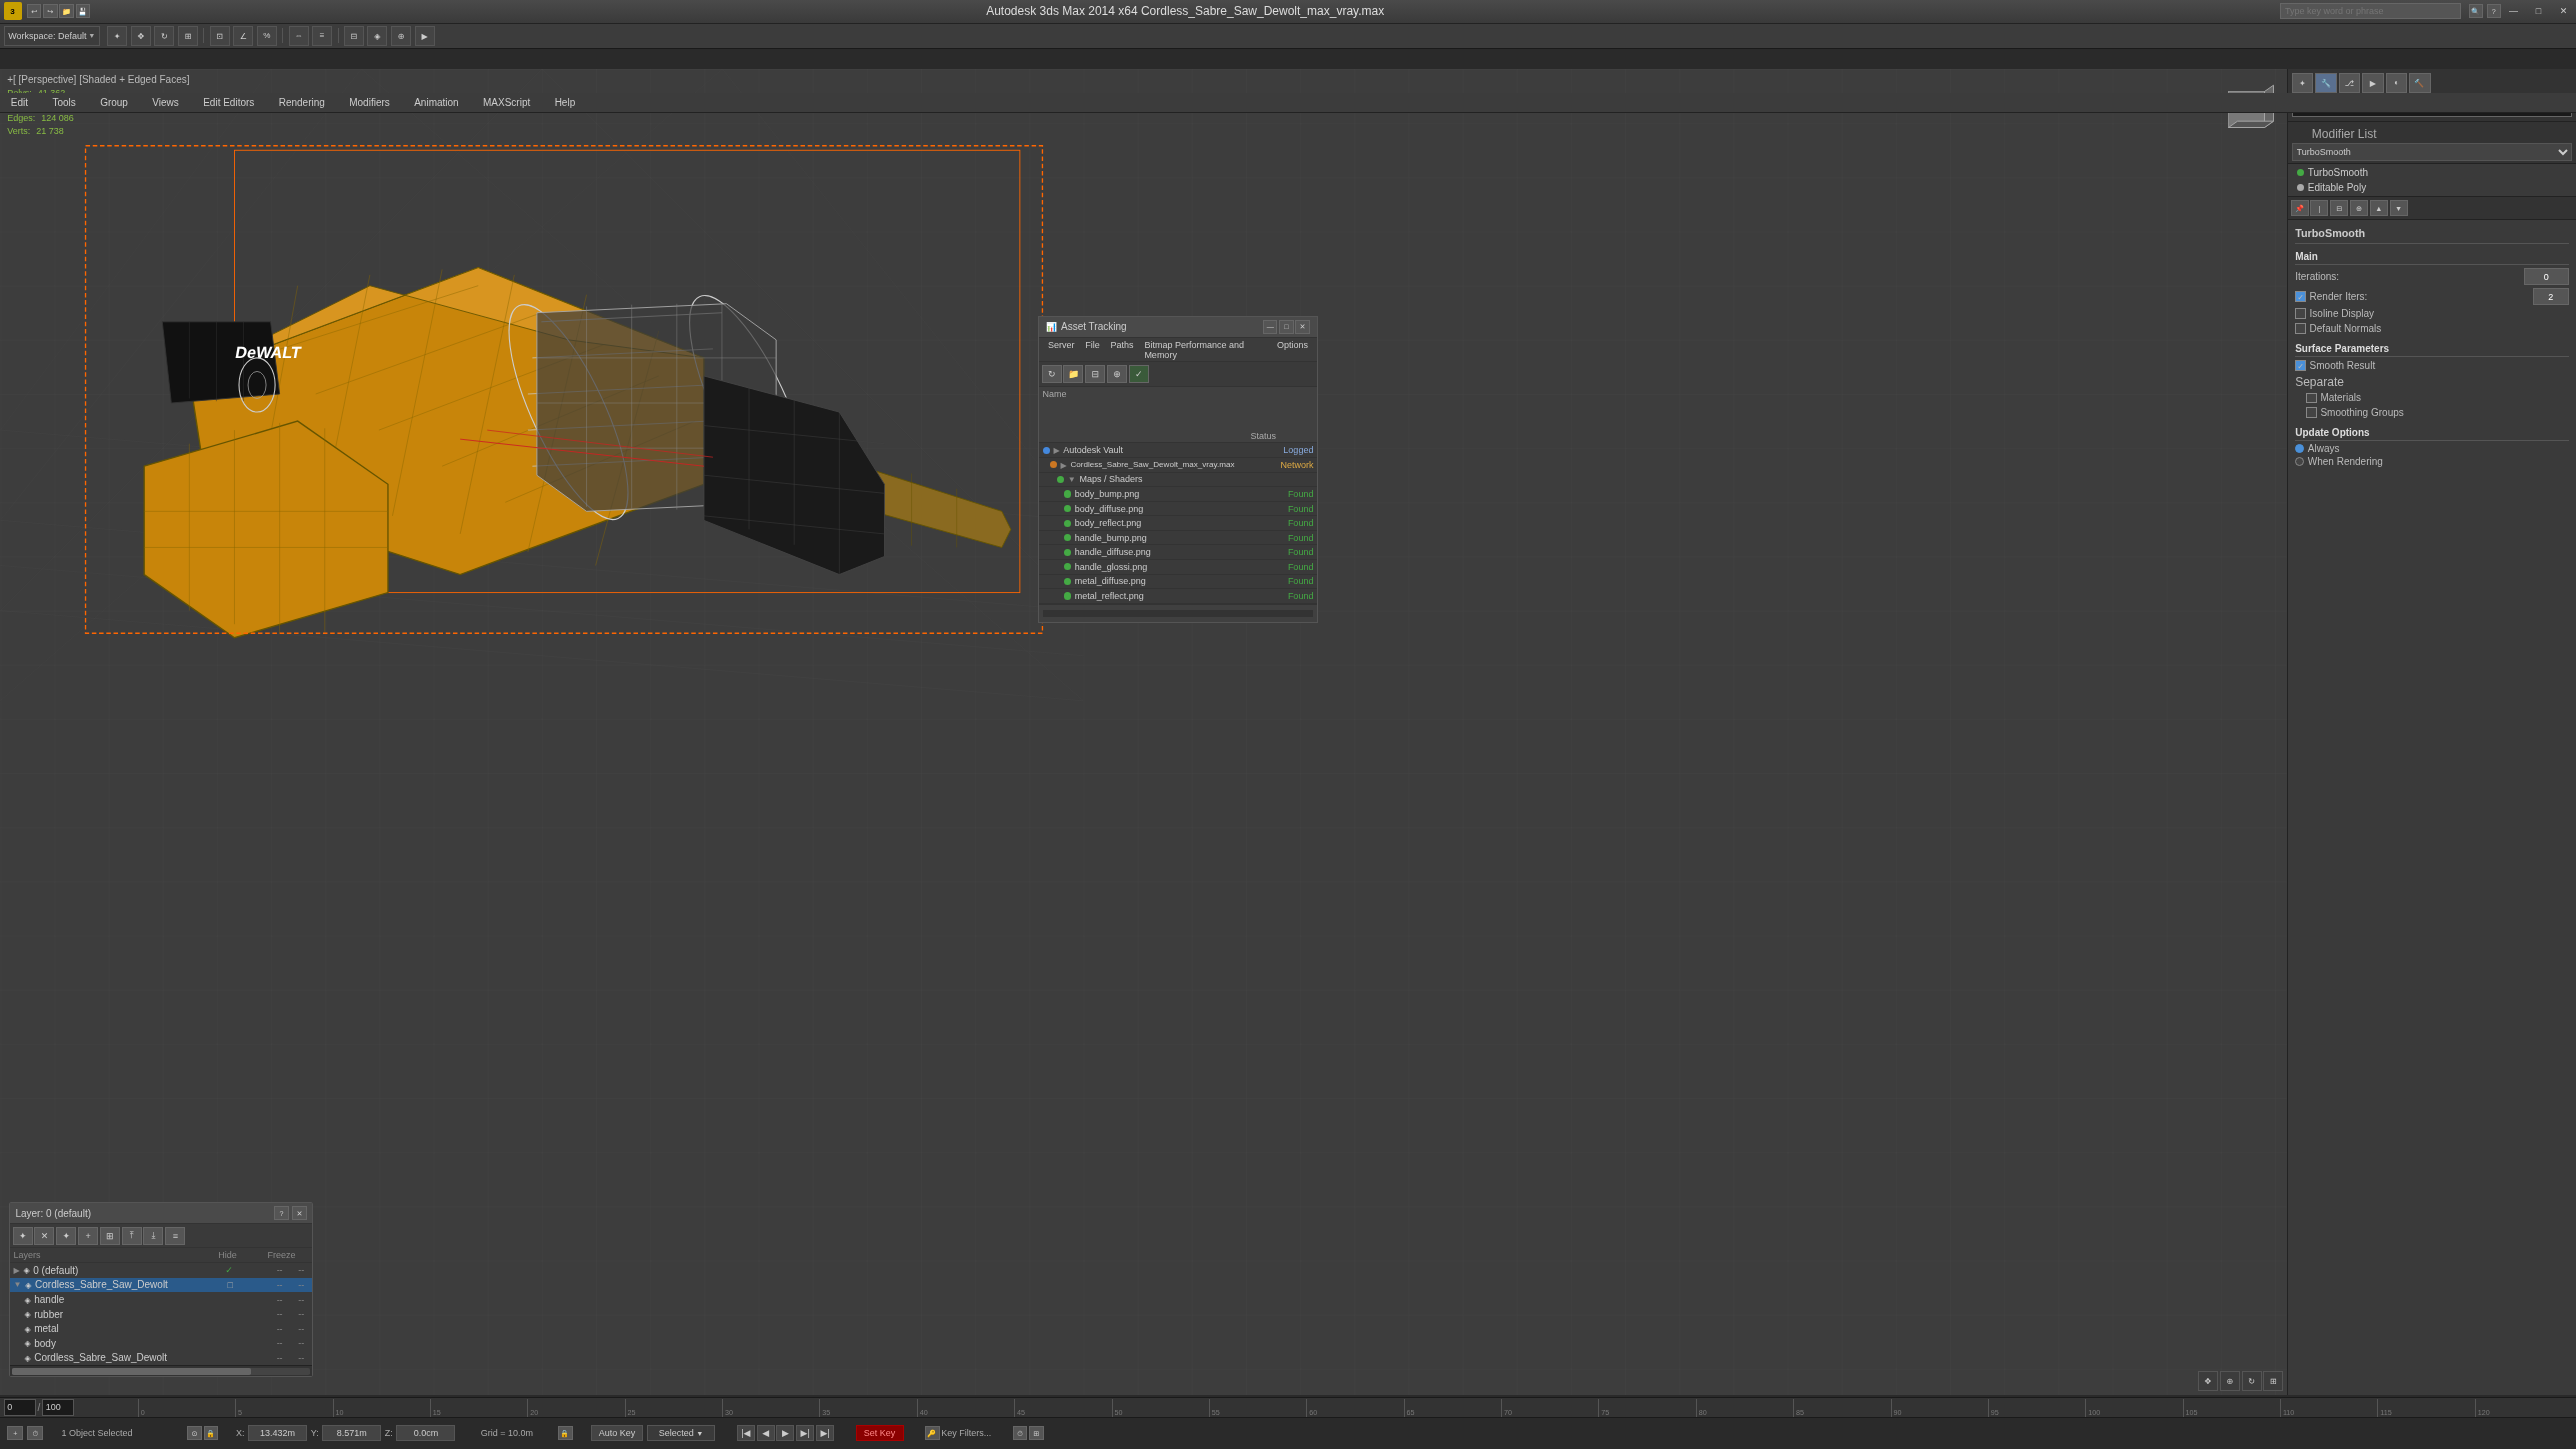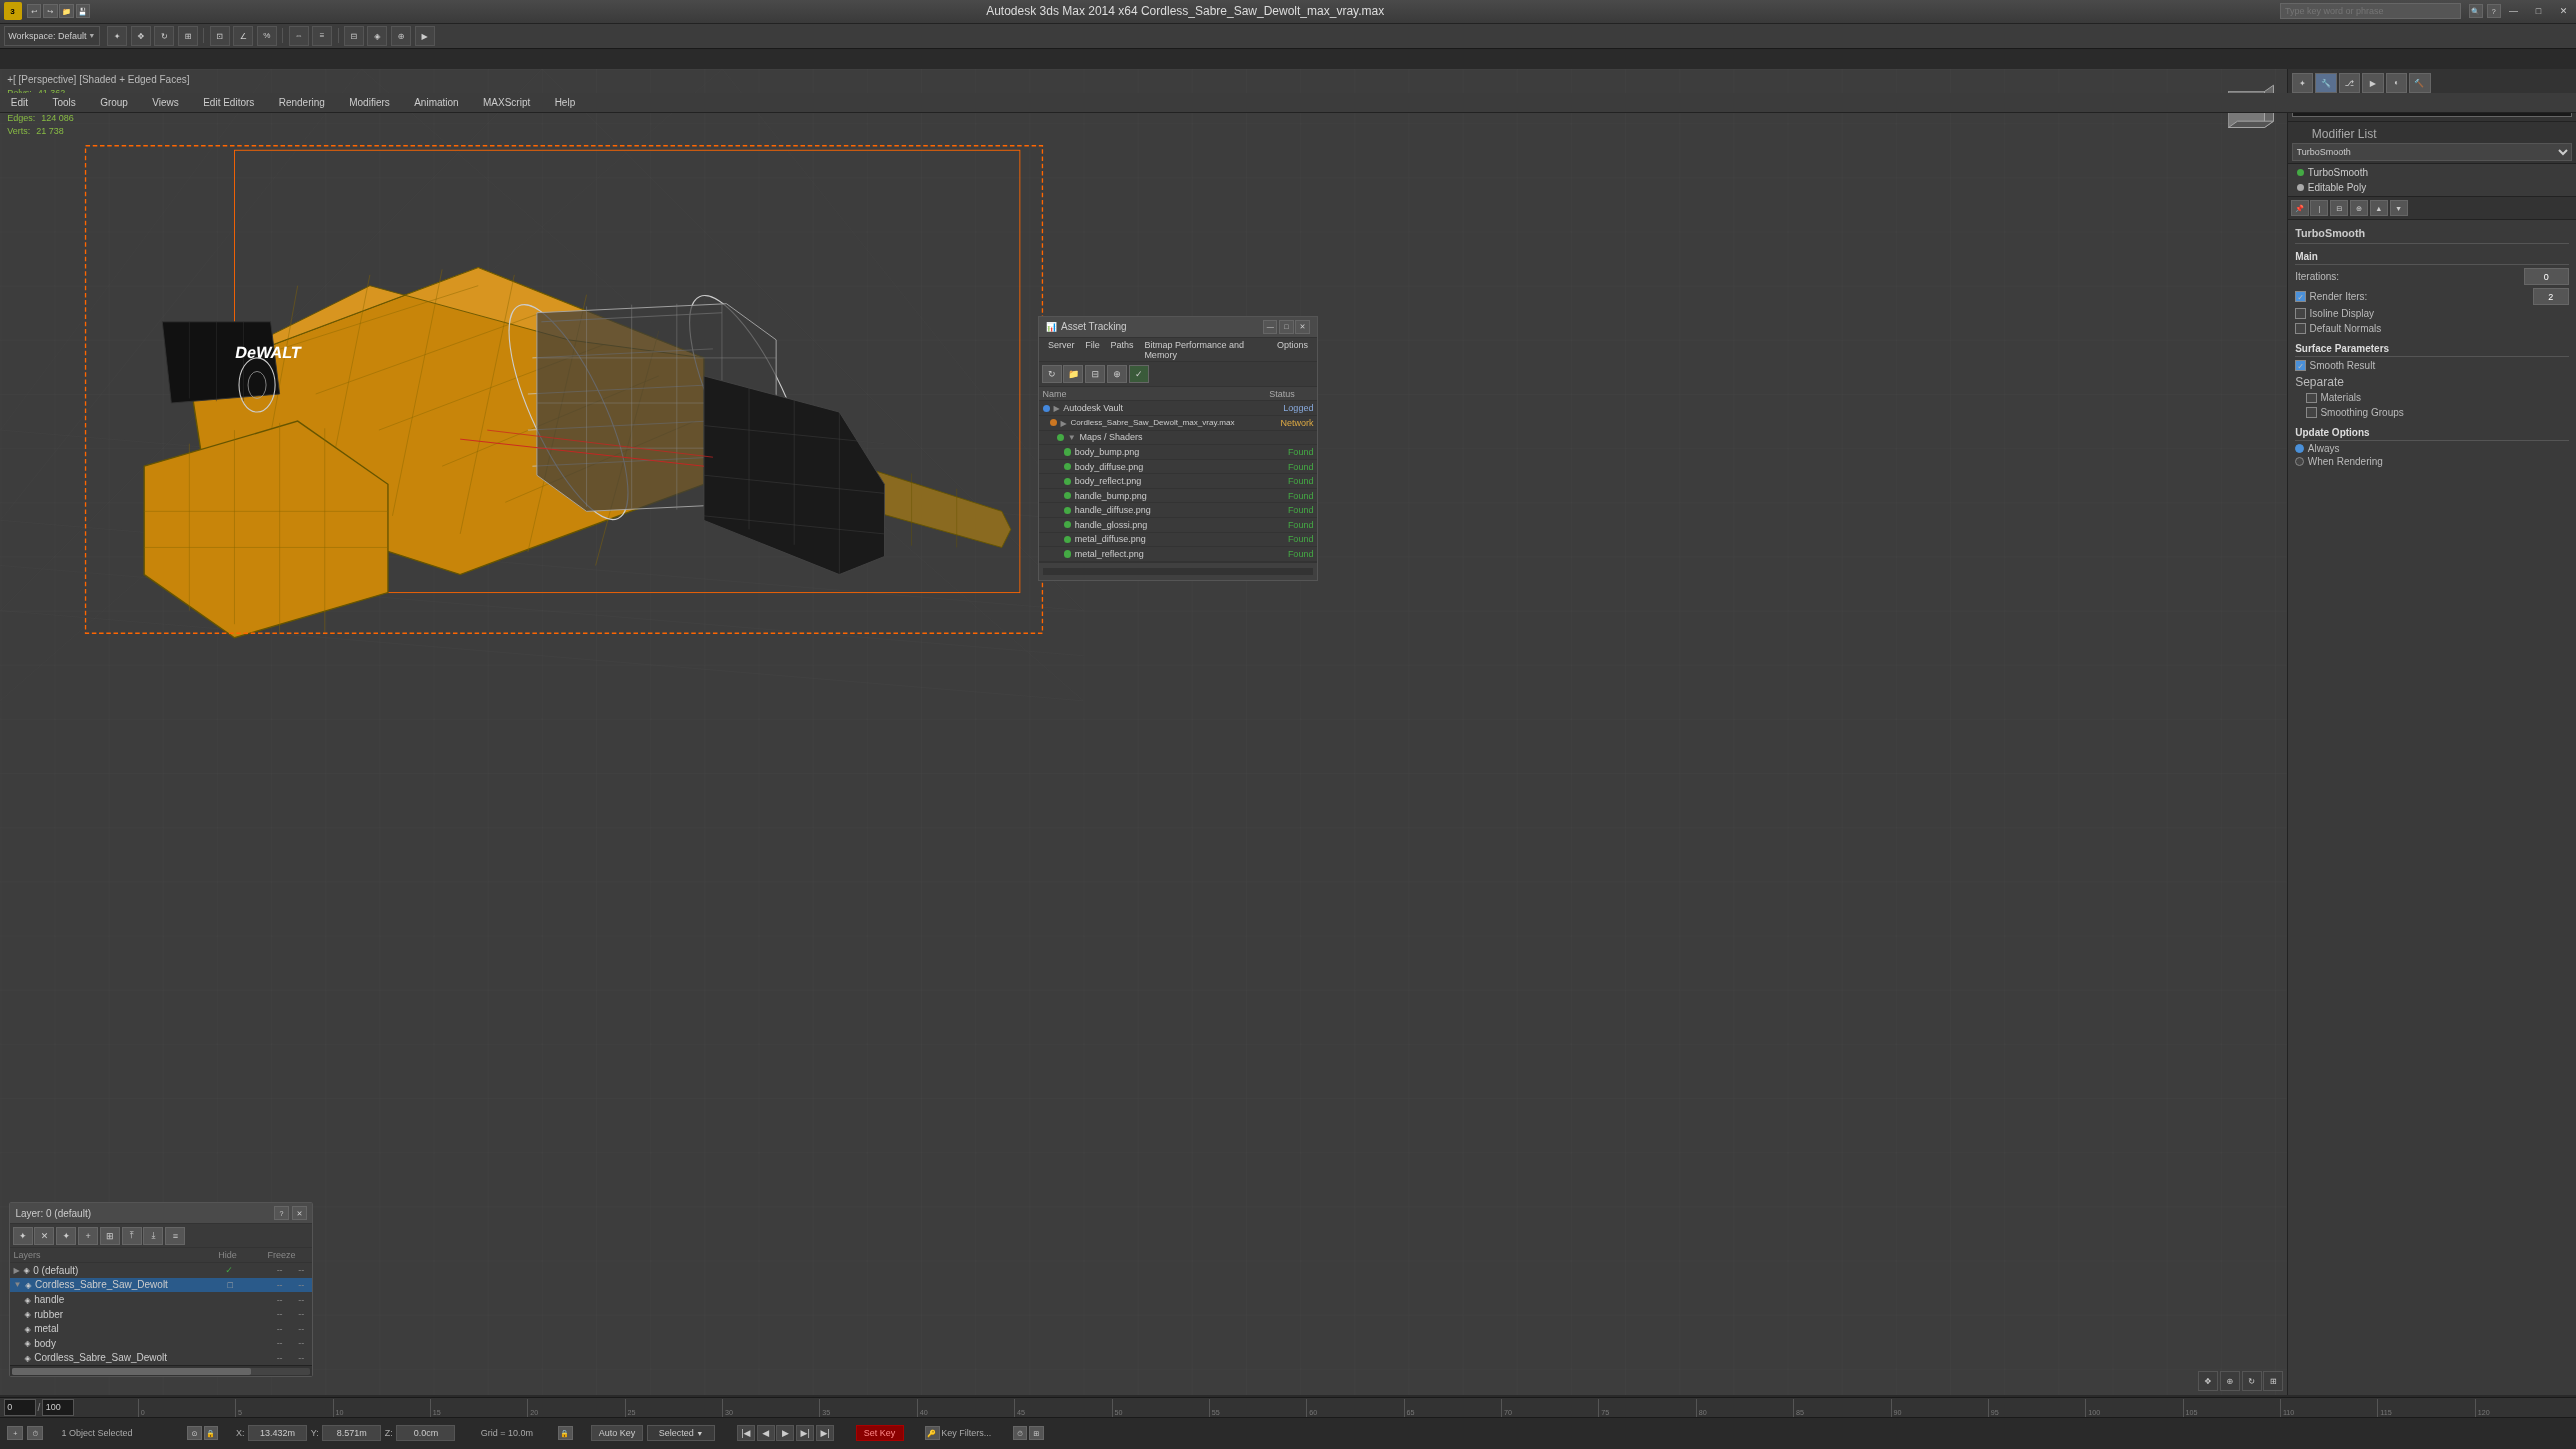--- a/index.html
+++ b/index.html
@@ -346,21 +346,21 @@
     }
     #asset-columns {
       display: flex;
       padding: 1.8px 3.6px;
       font-size: 9px;
       color: #aaa;
       border-bottom: 0.9px solid #333;
       background: #404040;
     }
     .asset-col-name { flex: 1; }
-    .asset-col-status { width: 63px; text-align: center; }
+    .asset-col-status { width: 63px; text-align: left; margin-top: 42px; }
     #asset-list { max-height: 181px; overflow-y: auto; }
     .asset-row {
       display: flex;
       align-items: center;
       padding: 1.8px 3.6px;
       font-size: 9px;
       color: #ccc;
       gap: 3.6px;
       border-bottom: 0.9px solid #333;
     }

